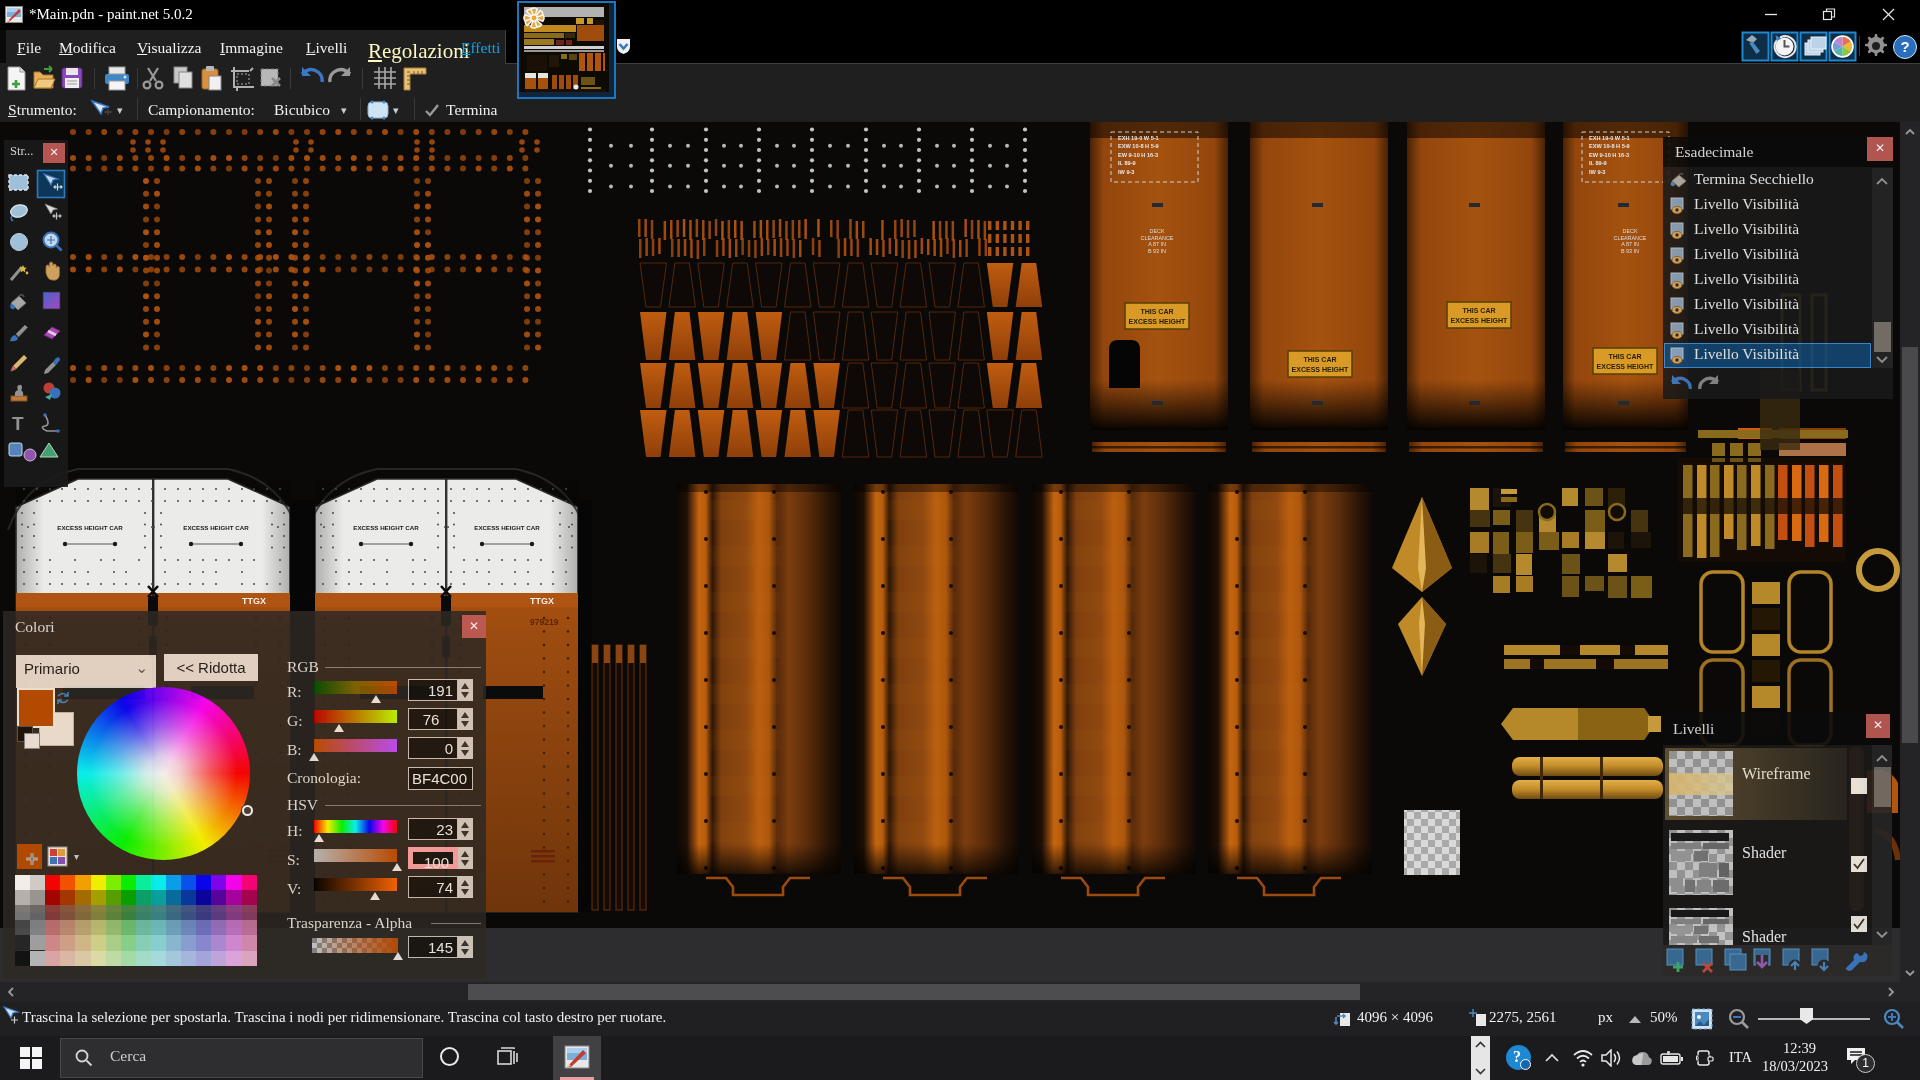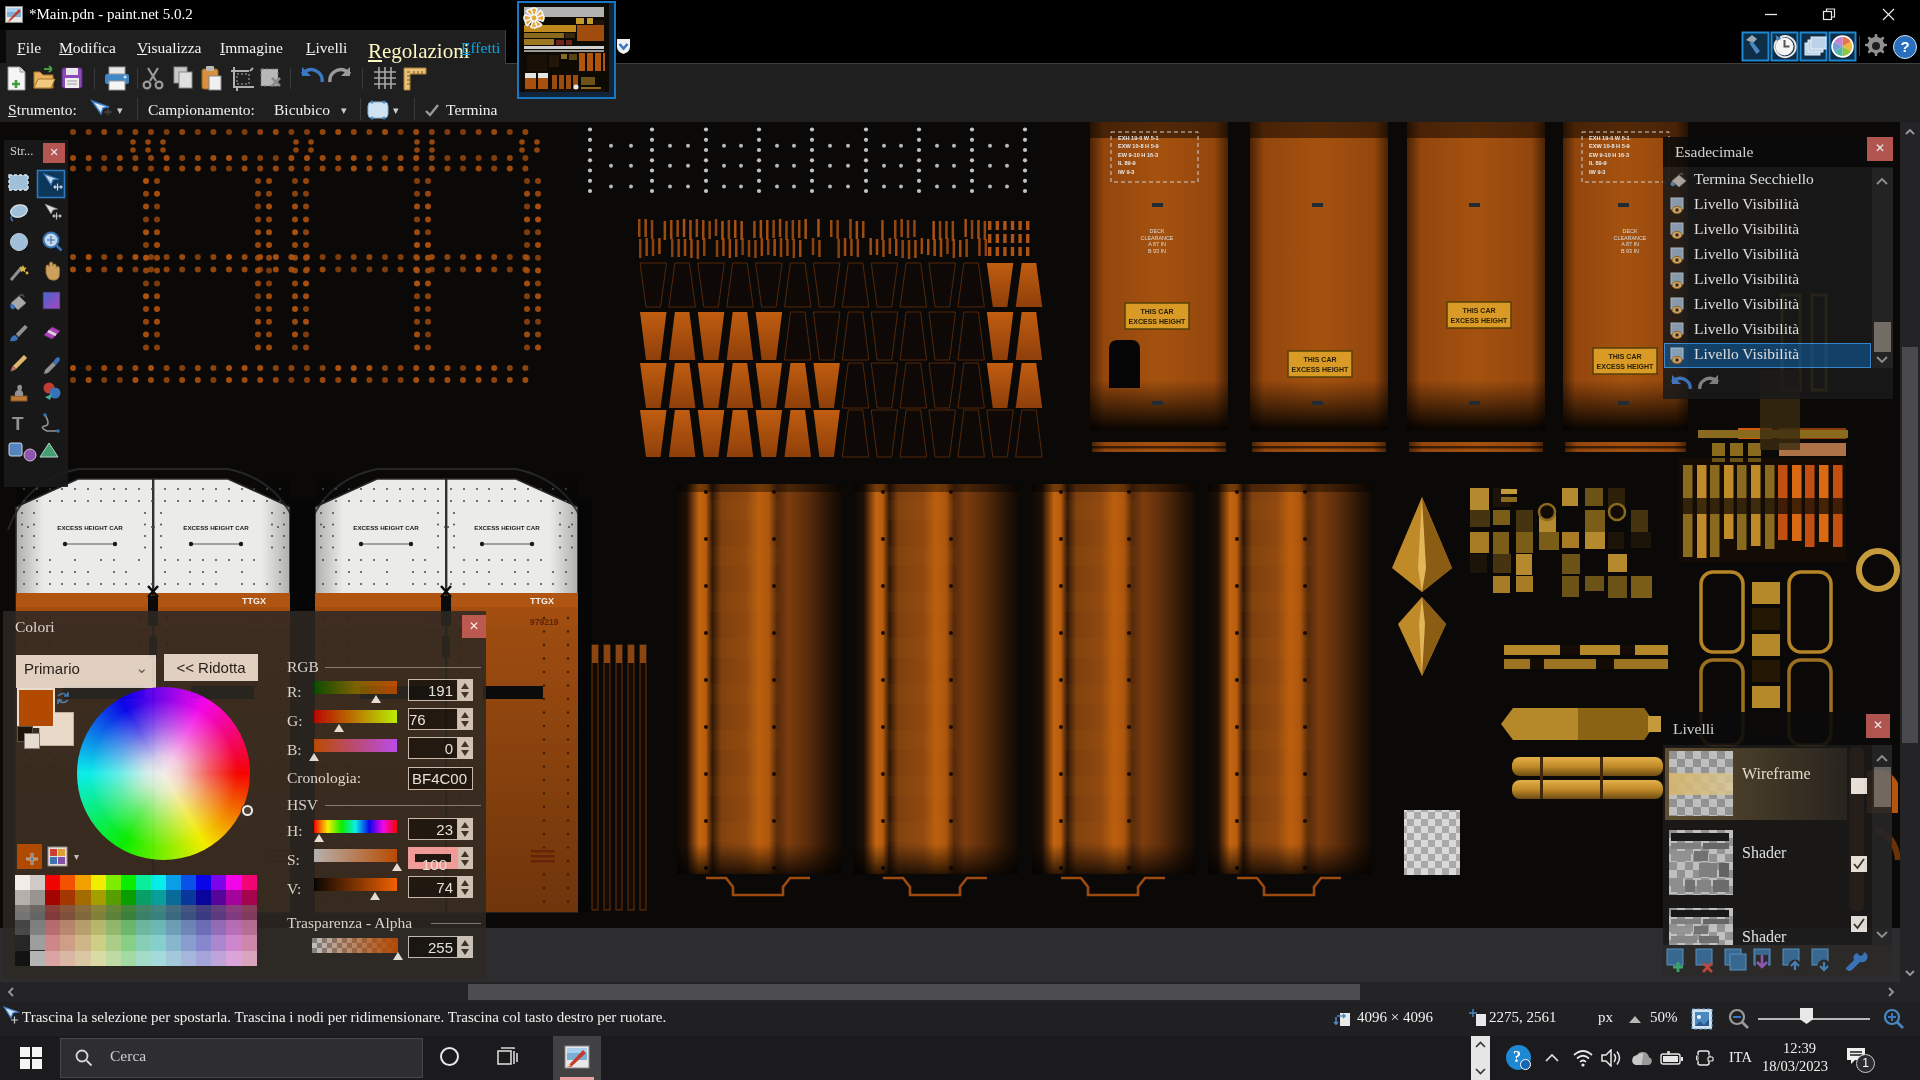--- a/index.html
+++ b/index.html
@@ -2089,21 +2089,21 @@
 <span style="position:absolute;left:284px;top:72px;font-size:15.5px;color:#ece4da">R:</span>
 <div style="position:absolute;left:311px;top:70px;width:83px;height:13px;background:linear-gradient(90deg,#004c00,#7a6400,#bf4c00)"></div>
 <div style="position:absolute;left:368px;top:84px;width:0;height:0;border-left:5px solid transparent;border-right:5px solid transparent;border-bottom:8px solid #f0ece6"></div>
 <div style="position:absolute;left:405px;top:68px;width:50px;height:22px;background:#191511;border:1px solid #cfc5ba;color:#f5f0ea;font-size:15px;line-height:21px;text-align:right;padding-right:4px;box-sizing:border-box">191</div>
       <div style="position:absolute;left:455px;top:68px;width:15px;height:22px;background:#d9cfc4"></div>
       <div style="position:absolute;left:458px;top:72px;width:0;height:0;border-left:4px solid transparent;border-right:4px solid transparent;border-bottom:6px solid #3a332c"></div>
       <div style="position:absolute;left:458px;top:81px;width:0;height:0;border-left:4px solid transparent;border-right:4px solid transparent;border-top:6px solid #3a332c"></div>
 <span style="position:absolute;left:284px;top:101px;font-size:15.5px;color:#ece4da">G:</span>
 <div style="position:absolute;left:311px;top:99px;width:83px;height:13px;background:linear-gradient(90deg,#bf0000,#bf8000,#bfff00)"></div>
 <div style="position:absolute;left:331px;top:113px;width:0;height:0;border-left:5px solid transparent;border-right:5px solid transparent;border-bottom:8px solid #f0ece6"></div>
-<div style="position:absolute;left:405px;top:97px;width:50px;height:22px;background:#191511;border:1px solid #cfc5ba;color:#f5f0ea;font-size:15px;line-height:21px;text-align:left;padding-right:4px;box-sizing:border-box">76</div>
+<div style="position:absolute;left:405px;top:97px;width:50px;height:22px;background:#191511;border:1px solid #cfc5ba;color:#f5f0ea;font-size:15px;line-height:21px;text-align:center;padding-right:4px;box-sizing:border-box">76</div>
       <div style="position:absolute;left:455px;top:97px;width:15px;height:22px;background:#d9cfc4"></div>
       <div style="position:absolute;left:458px;top:101px;width:0;height:0;border-left:4px solid transparent;border-right:4px solid transparent;border-bottom:6px solid #3a332c"></div>
       <div style="position:absolute;left:458px;top:110px;width:0;height:0;border-left:4px solid transparent;border-right:4px solid transparent;border-top:6px solid #3a332c"></div>
 <span style="position:absolute;left:284px;top:130px;font-size:15.5px;color:#ece4da">B:</span>
 <div style="position:absolute;left:311px;top:128px;width:83px;height:13px;background:linear-gradient(90deg,#bf4c00,#bf4c80,#bf4cff)"></div>
 <div style="position:absolute;left:306px;top:142px;width:0;height:0;border-left:5px solid transparent;border-right:5px solid transparent;border-bottom:8px solid #f0ece6"></div>
 <div style="position:absolute;left:405px;top:126px;width:50px;height:22px;background:#191511;border:1px solid #cfc5ba;color:#f5f0ea;font-size:15px;line-height:21px;text-align:right;padding-right:4px;box-sizing:border-box">0</div>
       <div style="position:absolute;left:455px;top:126px;width:15px;height:22px;background:#d9cfc4"></div>
       <div style="position:absolute;left:458px;top:130px;width:0;height:0;border-left:4px solid transparent;border-right:4px solid transparent;border-bottom:6px solid #3a332c"></div>
       <div style="position:absolute;left:458px;top:139px;width:0;height:0;border-left:4px solid transparent;border-right:4px solid transparent;border-top:6px solid #3a332c"></div>
@@ -2114,38 +2114,38 @@
 <span style="position:absolute;left:284px;top:211px;font-size:15.5px;color:#ece4da">H:</span>
 <div style="position:absolute;left:311px;top:209px;width:83px;height:13px;background:linear-gradient(90deg,#f00,#ff0,#0f0,#0ff,#00f,#f0f,#f00)"></div>
 <div style="position:absolute;left:311px;top:223px;width:0;height:0;border-left:5px solid transparent;border-right:5px solid transparent;border-bottom:8px solid #f0ece6"></div>
 <div style="position:absolute;left:405px;top:207px;width:50px;height:22px;background:#191511;border:1px solid #cfc5ba;color:#f5f0ea;font-size:15px;line-height:21px;text-align:right;padding-right:4px;box-sizing:border-box">23</div>
       <div style="position:absolute;left:455px;top:207px;width:15px;height:22px;background:#d9cfc4"></div>
       <div style="position:absolute;left:458px;top:211px;width:0;height:0;border-left:4px solid transparent;border-right:4px solid transparent;border-bottom:6px solid #3a332c"></div>
       <div style="position:absolute;left:458px;top:220px;width:0;height:0;border-left:4px solid transparent;border-right:4px solid transparent;border-top:6px solid #3a332c"></div>
 <span style="position:absolute;left:284px;top:240px;font-size:15.5px;color:#ece4da">S:</span>
 <div style="position:absolute;left:311px;top:238px;width:83px;height:13px;background:linear-gradient(90deg,#bdbdbd,#bf4c00)"></div>
 <div style="position:absolute;left:389px;top:252px;width:0;height:0;border-left:5px solid transparent;border-right:5px solid transparent;border-bottom:8px solid #f0ece6"></div>
-<div style="position:absolute;left:405px;top:236px;width:50px;height:22px;background:#191511;border:7px solid #fca5a5;color:#f5f0ea;font-size:15px;line-height:21px;text-align:right;padding-right:4px;box-sizing:border-box">100</div>
+<div style="position:absolute;left:405px;top:236px;width:50px;height:22px;background:#191511;border:5px solid #fca5a5;color:#f5f0ea;font-size:15px;line-height:21px;text-align:right;padding-right:4px;box-sizing:border-box">100</div>
       <div style="position:absolute;left:455px;top:236px;width:15px;height:22px;background:#d9cfc4"></div>
       <div style="position:absolute;left:458px;top:240px;width:0;height:0;border-left:4px solid transparent;border-right:4px solid transparent;border-bottom:6px solid #3a332c"></div>
       <div style="position:absolute;left:458px;top:249px;width:0;height:0;border-left:4px solid transparent;border-right:4px solid transparent;border-top:6px solid #3a332c"></div>
 <span style="position:absolute;left:284px;top:269px;font-size:15.5px;color:#ece4da">V:</span>
 <div style="position:absolute;left:311px;top:267px;width:83px;height:13px;background:linear-gradient(90deg,#000,#ff6600)"></div>
 <div style="position:absolute;left:367px;top:281px;width:0;height:0;border-left:5px solid transparent;border-right:5px solid transparent;border-bottom:8px solid #f0ece6"></div>
 <div style="position:absolute;left:405px;top:265px;width:50px;height:22px;background:#191511;border:1px solid #cfc5ba;color:#f5f0ea;font-size:15px;line-height:21px;text-align:right;padding-right:4px;box-sizing:border-box">74</div>
       <div style="position:absolute;left:455px;top:265px;width:15px;height:22px;background:#d9cfc4"></div>
       <div style="position:absolute;left:458px;top:269px;width:0;height:0;border-left:4px solid transparent;border-right:4px solid transparent;border-bottom:6px solid #3a332c"></div>
       <div style="position:absolute;left:458px;top:278px;width:0;height:0;border-left:4px solid transparent;border-right:4px solid transparent;border-top:6px solid #3a332c"></div>
 <span style="position:absolute;left:284px;top:303px;font-size:15.5px;color:#ece4da">Trasparenza - Alpha</span>
 <div style="position:absolute;left:428px;top:312px;width:50px;height:1px;background:#8a8178"></div>
 <div style="position:absolute;left:309px;top:327px;width:86px;height:15px;background:
 linear-gradient(90deg, rgba(191,76,0,0) , rgba(191,76,0,1)),
 repeating-conic-gradient(#cfcfcf 0% 25%, #8a8a8a 0% 50%) 0 0/10px 10px"></div>
 <div style="position:absolute;left:390px;top:341px;width:0;height:0;border-left:5px solid transparent;border-right:5px solid transparent;border-bottom:8px solid #f0ece6"></div>
-<div style="position:absolute;left:405px;top:325px;width:50px;height:22px;background:#191511;border:1px solid #cfc5ba;color:#f5f0ea;font-size:15px;line-height:21px;text-align:right;padding-right:4px;box-sizing:border-box">255</div>
+<div style="position:absolute;left:405px;top:325px;width:50px;height:22px;background:#191511;border:1px solid #cfc5ba;color:#f5f0ea;font-size:15px;line-height:21px;text-align:right;padding-right:4px;box-sizing:border-box">145</div>
       <div style="position:absolute;left:455px;top:325px;width:15px;height:22px;background:#d9cfc4"></div>
       <div style="position:absolute;left:458px;top:329px;width:0;height:0;border-left:4px solid transparent;border-right:4px solid transparent;border-bottom:6px solid #3a332c"></div>
       <div style="position:absolute;left:458px;top:338px;width:0;height:0;border-left:4px solid transparent;border-right:4px solid transparent;border-top:6px solid #3a332c"></div>
 </div>
 <div style="position:absolute;left:1663px;top:137px;width:230px;height:262px;background:rgba(25,25,25,0.95);opacity:0.93">
 <div style="position:absolute;left:0;top:0;width:230px;height:30px;background:rgba(0,0,0,0.55)"></div>
 <span style="position:absolute;left:12px;top:6px;font-size:15.5px;color:#e0e0e0">Esadecimale</span>
 <div style="position:absolute;left:204px;top:0px;width:26px;height:24px;background:#bf5b57;color:#fff;font-size:12px;text-align:center;line-height:23px">✕</div>
 <svg width="20" height="20" viewBox="0 0 20 20" style="position:absolute;left:6px;top:34px">
 <path d="M3 10 l7 -6 l7 6 l-7 6 z" fill="#b0aca6" stroke="#807c76"></path>

